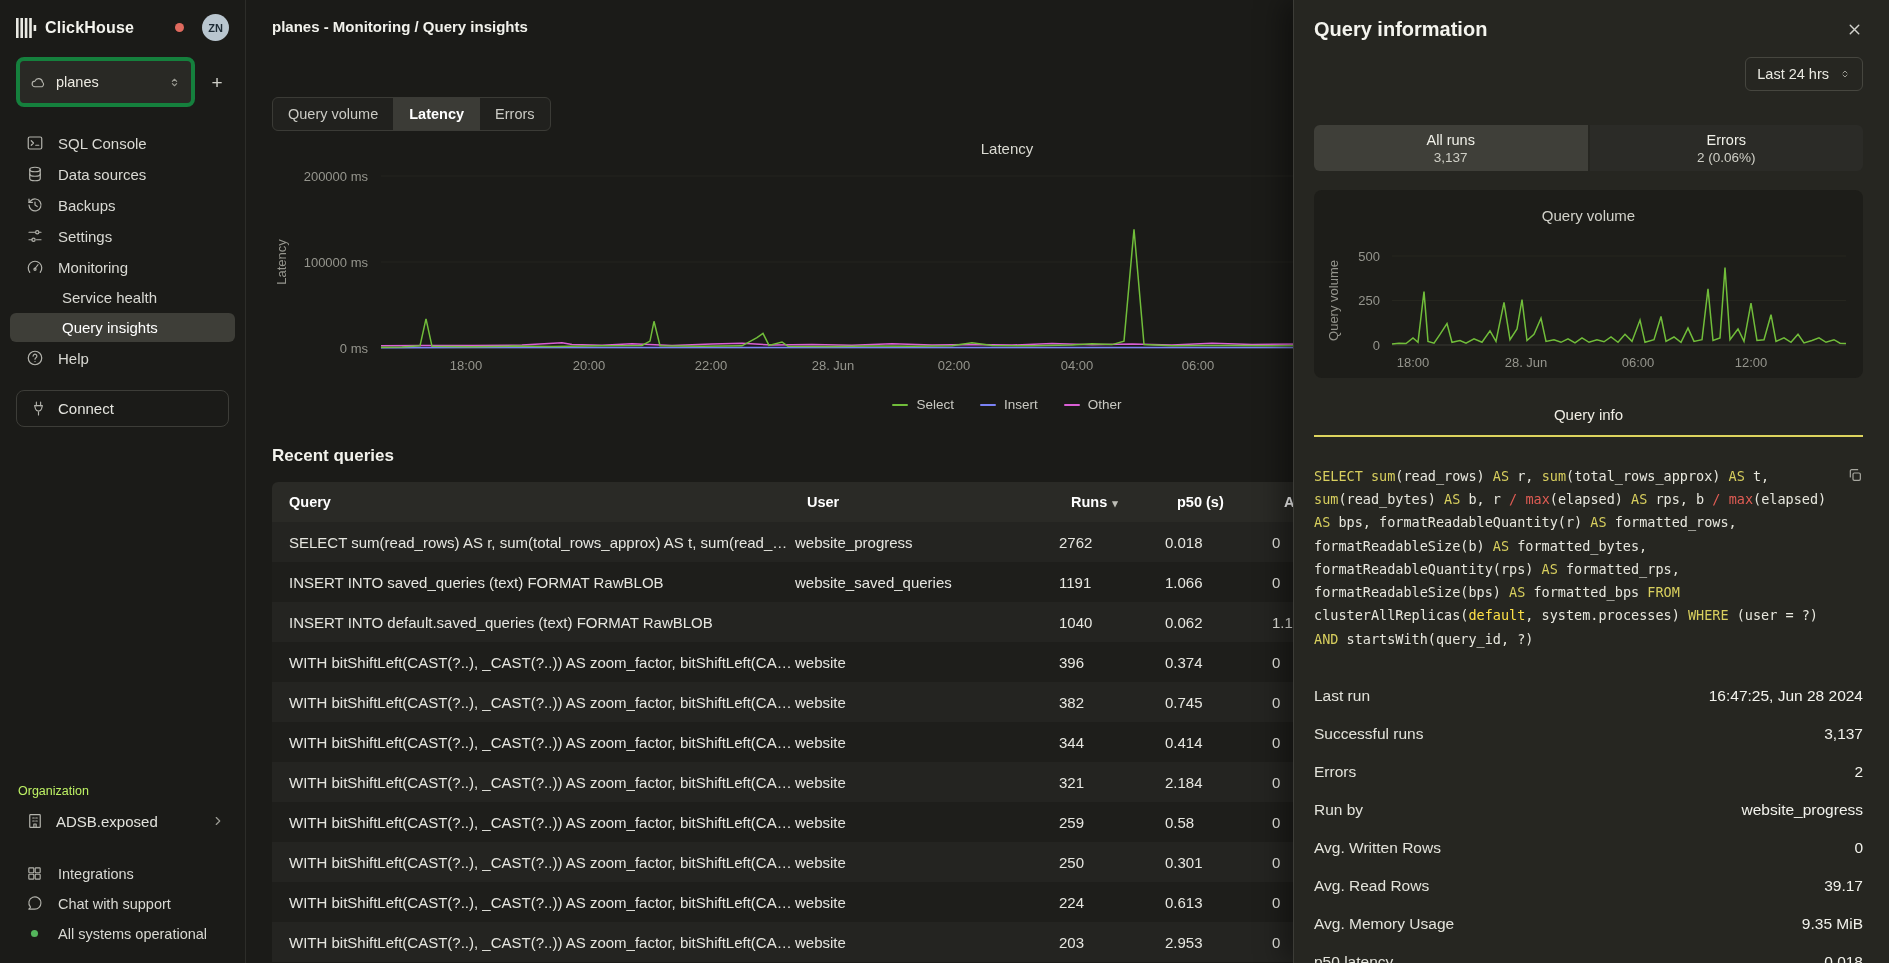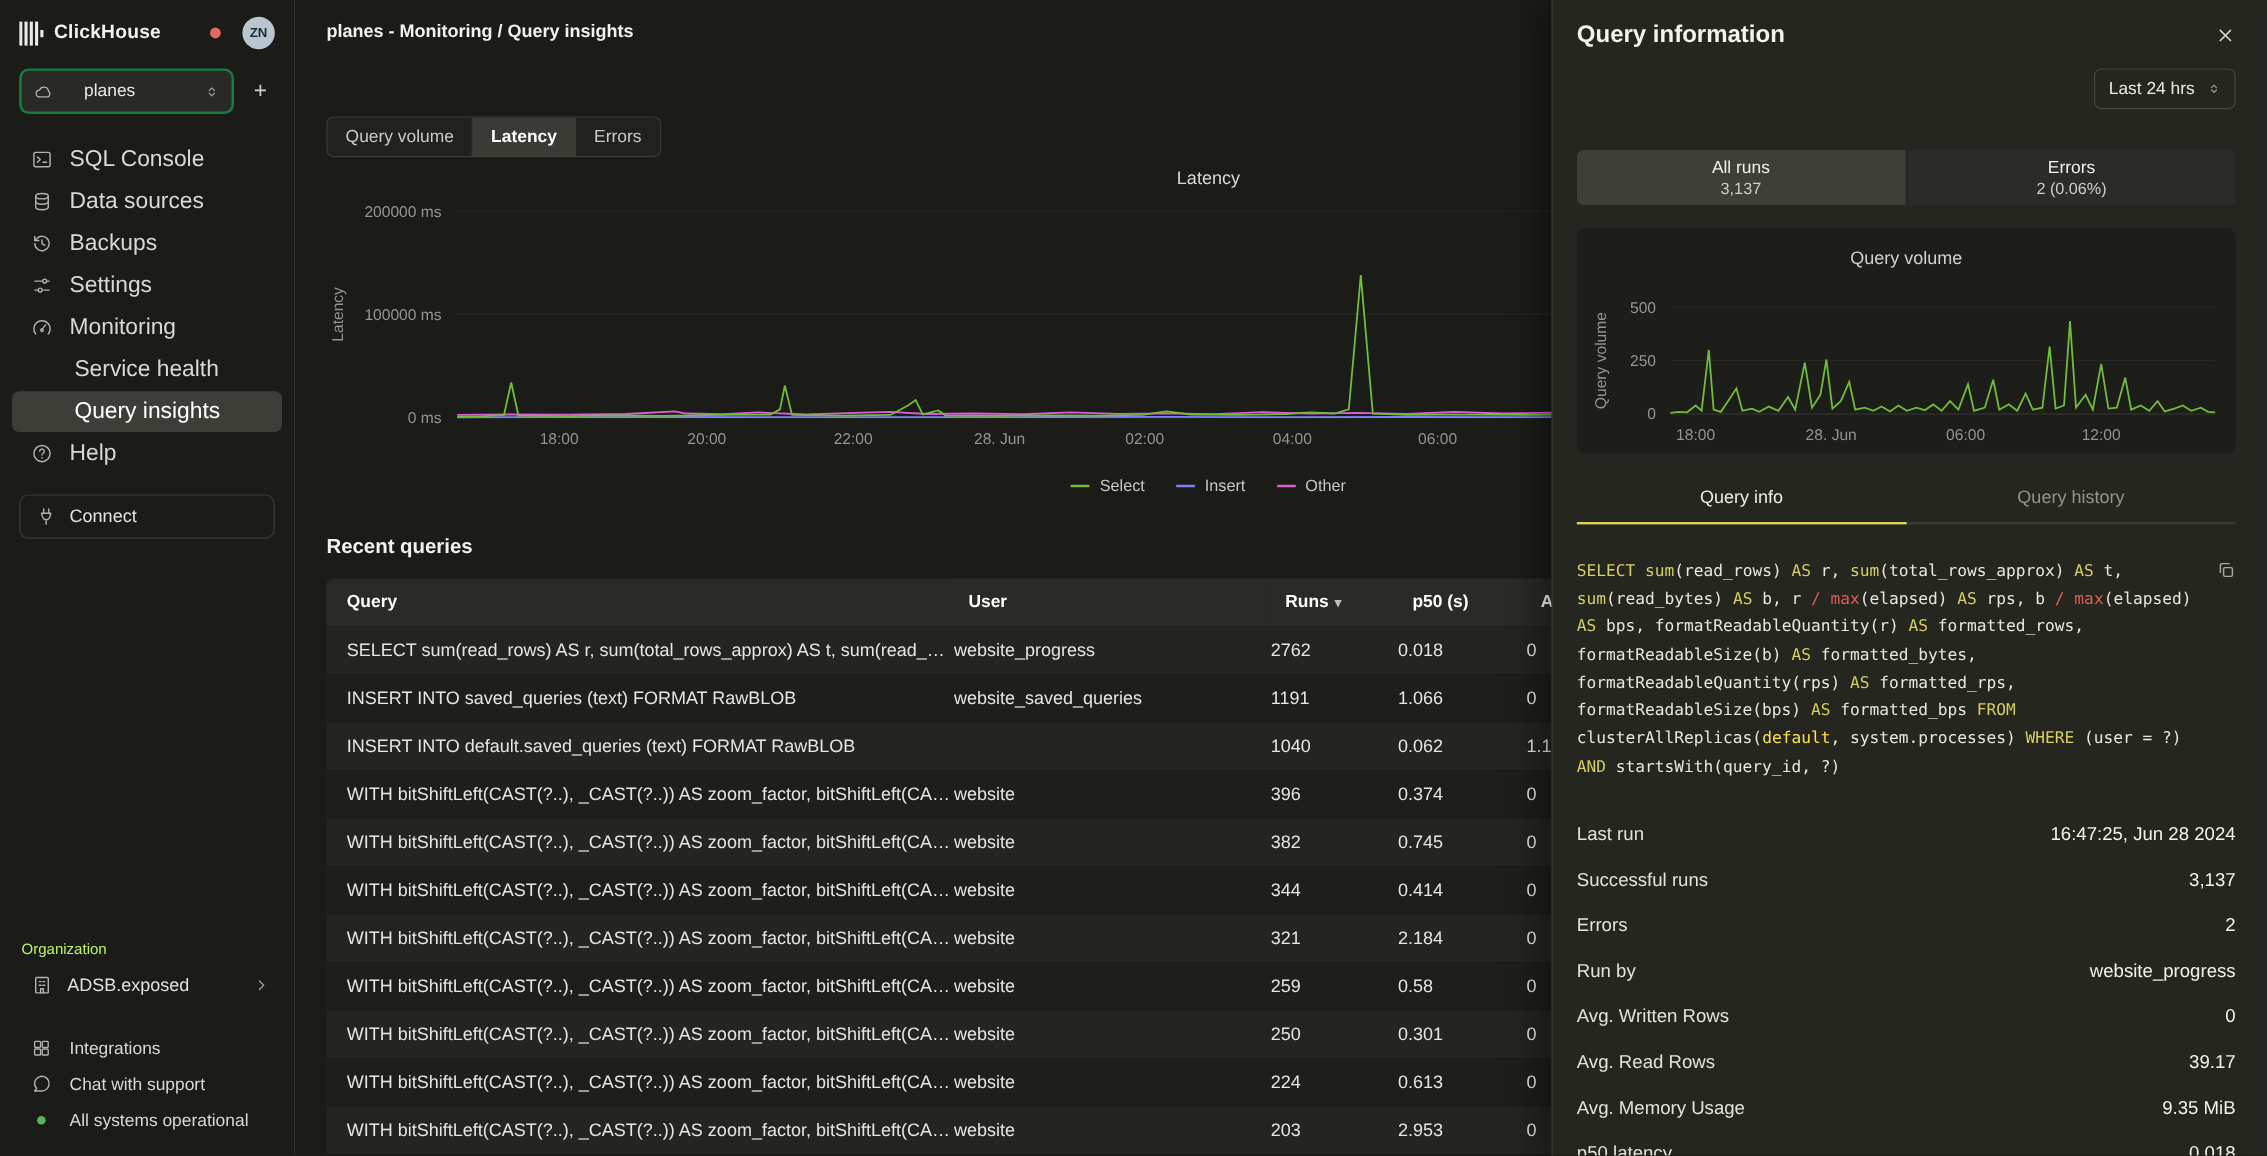--- a/index.html
+++ b/index.html
@@ -10,29 +10,29 @@
   
   .sidebar { flex:0 0 246px; height:100%; background:#1b1b18; border-right:1px solid #2d2d29;
     display:flex; flex-direction:column; }
   .sb-header { display:flex; align-items:center; gap:8px; padding:14px 16px 10px 16px; }
   .logo { display:inline-flex; }
   .brand { font-size:16px; font-weight:700; color:#f2f2ec; letter-spacing:.2px; flex:0 0 auto; }
   .notif-dot { width:9px; height:9px; border-radius:50%; background:#e06a5e; margin-left:auto; }
   .avatar { width:27px; height:27px; border-radius:50%; background:#b9c6cf; color:#1d2b35;
     font-size:11px; font-weight:700; display:flex; align-items:center; justify-content:center; margin-left:10px; }
   .svc-row { display:flex; align-items:center; gap:8px; padding:6px 14px 10px 16px; }
-  .svc-select { flex:1; height:38px; background:#292925; border:2px solid #15803d; border-radius:8px;
-    display:flex; align-items:center; gap:25px; padding:0 10px; font-size:14.5px; color:#eceae2; cursor:pointer; }
+  .svc-select { flex:1; height:50px; background:#292925; border:4px solid #15803d; border-radius:8px;
+    display:flex; align-items:center; gap:9px; padding:0 10px; font-size:14.5px; color:#eceae2; cursor:pointer; }
   .svc-select .updown { margin-left:auto; display:inline-flex; color:#9c9c94; }
   .svc-icon { display:inline-flex; color:#b3b3ac; }
   .add-btn { width:28px; height:28px; background:none; border:none; color:#cfcfc8; font-size:19px;
     border-radius:6px; cursor:pointer; line-height:1; }
   nav { margin-top:10px; }
   .nav-item { display:flex; align-items:center; gap:14px; margin:1px 10px; padding:6px 10px 6px 16px;
-    border-radius:6px; font-size:19px; color:#d9d9d3; cursor:pointer; }
+    border-radius:6px; font-size:15px; color:#d9d9d3; cursor:pointer; }
   .nav-item .nav-icon { display:inline-flex; color:#b3b3ac; width:18px; }
   .nav-item.sub { padding-left:52px; }
   .nav-item.sel { background:#3e3e38; color:#ffffff; }
   .connect { margin:16px 16px 0 16px; height:37px; border:1px solid #3d3d38; border-radius:8px;
     display:flex; align-items:center; gap:11px; padding:0 13px; font-size:15px; color:#e4e4de; cursor:pointer; }
   .connect .nav-icon { display:inline-flex; color:#b3b3ac; }
   .sb-spacer { flex:1; }
   .org-label { padding:0 18px 8px 18px; font-size:12.5px; color:#bef264; }
   .org-row { display:flex; align-items:center; gap:12px; margin:0 10px 22px 10px; padding:6px 10px 6px 16px;
     font-size:15px; color:#e2e2dc; cursor:pointer; border-radius:6px; }
@@ -476,21 +476,20 @@
             <text x="324" y="135" text-anchor="middle" class="tick">06:00</text>
             <text x="437" y="135" text-anchor="middle" class="tick">12:00</text>
             <text transform="translate(24 68.5) rotate(-90)" text-anchor="middle" class="tick">Query volume</text>
             <polyline points="78,112.1 85,111.2 92,111.6 99,105.9 104,110.3 110,59.6 114,109.4 120,111.2 126,102.3 133,91.6 138,110.3 146,108.5 152,111.2 160,106.8 168,110.3 176,98.8 182,109.4 190,70.3 196,107.7 203,97.0 208,67.6 213,108.5 220,102.3 227,86.3 232,109.4 240,107.7 247,110.3 254,106.8 261,110.9 268,105.9 275,110.3 283,107.7 290,109.8 297,105.0 304,110.3 311,102.3 318,109.4 326,88.1 331,110.3 340,107.7 347,84.5 352,109.4 360,105.0 367,110.3 374,96.1 380,109.4 388,107.7 394,56.9 399,108.5 406,105.9 411,35.6 416,107.7 424,97.0 430,109.4 437,71.2 443,108.5 450,107.7 457,82.7 462,109.4 470,105.9 477,110.3 484,102.3 490,110.9 498,108.5 505,105.9 512,110.3 520,107.7 526,111.2 532,111.6" fill="none" stroke="#71bd3a" stroke-width="1.5"></polyline>
           </svg>
         </div>
     </div>
 
     <div class="panel-tabs">
       <div class="ptab active">Query info</div>
-      <div class="ptab">Query history</div>
     </div>
 
     <div class="code-wrap">
       <code><span class="tok-kw">SELECT </span><span class="tok-kw">sum</span><span class="tok-pl">(read_rows) </span><span class="tok-kw">AS</span><span class="tok-pl"> r, </span><span class="tok-kw">sum</span><span class="tok-pl">(total_rows_approx) </span><span class="tok-kw">AS</span><span class="tok-pl"> t, </span><span class="tok-kw">sum</span><span class="tok-pl">(read_bytes) </span><span class="tok-kw">AS</span><span class="tok-pl"> b, r </span><span class="tok-op">/</span><span class="tok-pl"> </span><span class="tok-op">max</span><span class="tok-pl">(elapsed) </span><span class="tok-kw">AS</span><span class="tok-pl"> rps, b </span><span class="tok-op">/</span><span class="tok-pl"> </span><span class="tok-op">max</span><span class="tok-pl">(elapsed) </span><span class="tok-kw">AS</span><span class="tok-pl"> bps, formatReadableQuantity(r) </span><span class="tok-kw">AS</span><span class="tok-pl"> formatted_rows, formatReadableSize(b) </span><span class="tok-kw">AS</span><span class="tok-pl"> formatted_bytes, formatReadableQuantity(rps) </span><span class="tok-kw">AS</span><span class="tok-pl"> formatted_rps, formatReadableSize(bps) </span><span class="tok-kw">AS</span><span class="tok-pl"> formatted_bps </span><span class="tok-kw">FROM</span><span class="tok-pl"> clusterAllReplicas(</span><span class="tok-num">default</span><span class="tok-pl">, system.processes) </span><span class="tok-kw">WHERE</span><span class="tok-pl"> (user = ?) </span><span class="tok-kw">AND</span><span class="tok-pl"> startsWith(query_id, ?)</span></code>
       <span class="copy">
         <svg width="16" height="16" viewBox="0 0 24 24" fill="none" stroke="currentColor" stroke-width="1.8" stroke-linecap="round" stroke-linejoin="round">
             <rect x="9" y="9" width="11" height="11" rx="2"></rect>
             <path d="M5 15V6a2 2 0 0 1 2-2h9"></path>
           </svg>
       </span>

